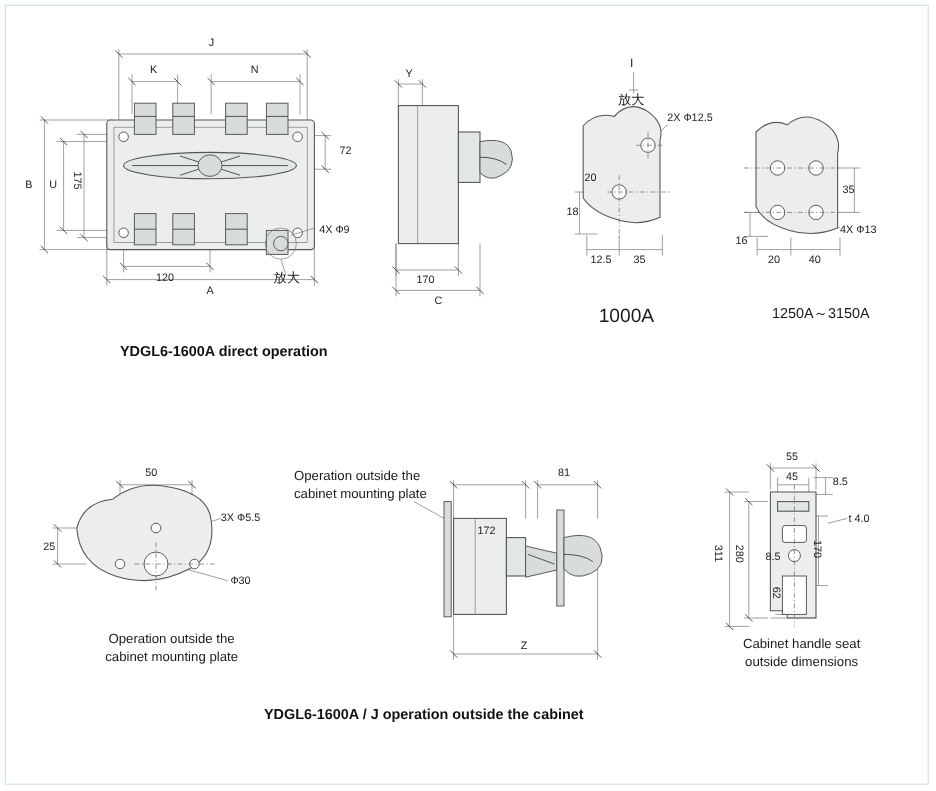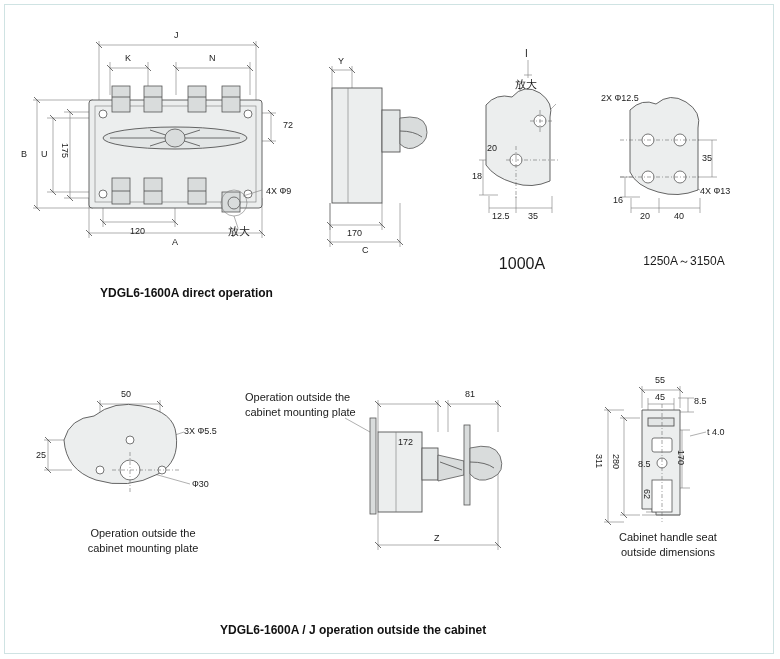--- a/index.html
+++ b/index.html
@@ -359,21 +359,21 @@
 <div class="dim" style="left:172px; top:237px;">A</div>
 <div class="dim" style="left:266px; top:186px;">4X Ф9</div>
 <div class="dim cn" style="left:228px; top:224px; font-size:11px;">放大</div>
 
 <div class="dim" style="left:338px; top:56px;">Y</div>
 <div class="dim" style="left:347px; top:228px;">170</div>
 <div class="dim" style="left:362px; top:245px;">C</div>
 
 <div class="dim" style="left:525px; top:48px; font-size:10px;">I</div>
 <div class="cap cn" style="left:515px; top:78px; font-size:11px;">放大</div>
-<div class="dim" style="left:556px; top:93px;margin-left:45px;">2X Ф12.5</div>
+<div class="dim" style="left:556px; top:93px;">2X Ф12.5</div>
 <div class="dim" style="left:487px; top:143px;">20</div>
 <div class="dim" style="left:472px; top:171px;">18</div>
 <div class="dim" style="left:492px; top:211px;">12.5</div>
 <div class="dim" style="left:528px; top:211px;">35</div>
 <div class="cap c" style="left:487px; top:253px; width:70px; font-size:16px;">1000A</div>
 
 <div class="dim" style="left:702px; top:153px;">35</div>
 <div class="dim" style="left:613px; top:195px;">16</div>
 <div class="dim" style="left:640px; top:211px;">20</div>
 <div class="dim" style="left:674px; top:211px;">40</div>
@@ -400,13 +400,13 @@
 <div class="dim" style="left:694px; top:396px;">8.5</div>
 <div class="dim" style="left:707px; top:427px;">t 4.0</div>
 <div class="dim" style="left:594px; top:454px; writing-mode:vertical-rl; text-orientation:mixed;">311</div>
 <div class="dim" style="left:611px; top:454px; writing-mode:vertical-rl; text-orientation:mixed;">280</div>
 <div class="dim" style="left:676px; top:450px; writing-mode:vertical-rl; text-orientation:mixed;">170</div>
 <div class="dim" style="left:638px; top:459px;">8.5</div>
 <div class="dim" style="left:642px; top:489px; writing-mode:vertical-rl; text-orientation:mixed;">62</div>
 <div class="cap c" style="left:588px; top:530px; width:160px;">Cabinet handle seat
 outside dimensions</div>
 
-<div class="title c" style="left:220px; top:588px; width:380px;margin-top:35px;">YDGL6-1600A / J operation outside the cabinet</div>
+<div class="title c" style="left:220px; top:588px; width:380px;">YDGL6-1600A / J operation outside the cabinet</div>
 
 </body></html>

